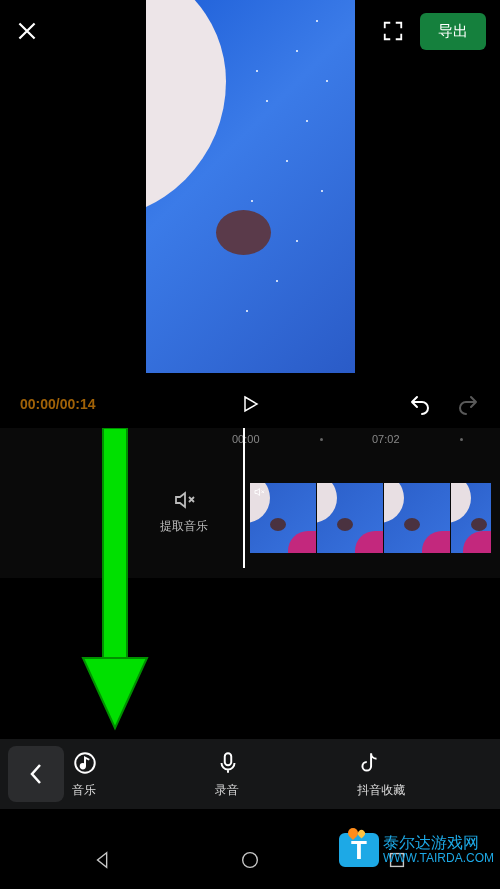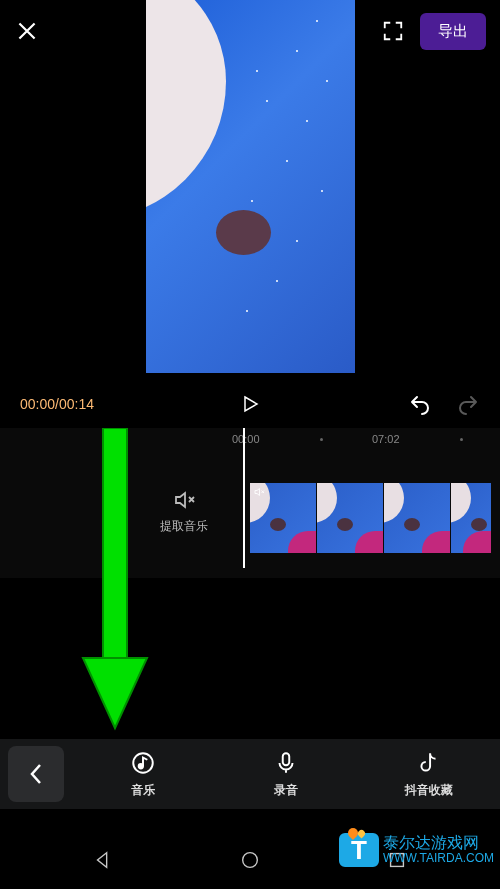--- a/index.html
+++ b/index.html
@@ -18,21 +18,21 @@
       align-items: center;
       padding: 0 14px;
       position: absolute;
       top: 0; left: 0; right: 0;
       z-index: 10;
     }
     .close-icon { width: 26px; height: 26px; cursor: pointer; }
     .header-right { margin-left: auto; display: flex; align-items: center; gap: 16px; }
     .expand-icon { width: 22px; height: 22px; cursor: pointer; }
     .export-btn {
-      background: #4c1d95;
+      background: #15803d;
       color: #fff;
       border: none;
       padding: 9px 18px;
       border-radius: 6px;
       font-size: 15px;
       cursor: pointer;
       text-align: center;
     }
     .preview {
       position: absolute;
@@ -61,21 +61,21 @@
     .stars { position: absolute; inset: 0; }
     .star { position: absolute; width: 2px; height: 2px; background: #fff; border-radius: 50%; }
     .playback {
       position: absolute;
       top: 384px; left: 0; right: 0;
       height: 40px;
       display: flex;
       align-items: center;
       padding: 0 20px;
     }
-    .time-text { font-size: 14px; color: #fdba74; flex: 0 0 150px; }
+    .time-text { font-size: 14px; color: #a16207; flex: 0 0 150px; font-weight: bold; }
     .play-btn { width: 24px; height: 24px; cursor: pointer; margin: 0 auto; flex: 0 0 auto; position: absolute; left: 50%; transform: translateX(-50%); }
     .undo-redo { margin-left: auto; display: flex; gap: 24px; }
     .undo-icon, .redo-icon { width: 24px; height: 24px; cursor: pointer; }
     .redo-icon { opacity: 0.35; }
     .timeline {
       position: absolute;
       top: 428px; left: 0; right: 0;
       height: 150px;
       background: #0a0a0a;
     }
@@ -156,24 +156,22 @@
       display: flex;
       align-items: center;
       justify-content: center;
       cursor: pointer;
       margin: 0 8px;
     }
     .tool-item {
       flex: 1;
       display: flex;
       flex-direction: column;
-      align-items: center;
       gap: 6px;
       cursor: pointer;
-      font-weight: bold;
     }
     .tool-icon { width: 26px; height: 26px; }
     .tool-label { font-size: 12px; color: #ddd; }
     .navbar {
       position: absolute;
       bottom: 0; left: 0; right: 0;
       height: 58px;
       background: #000;
       display: flex;
       align-items: center;

